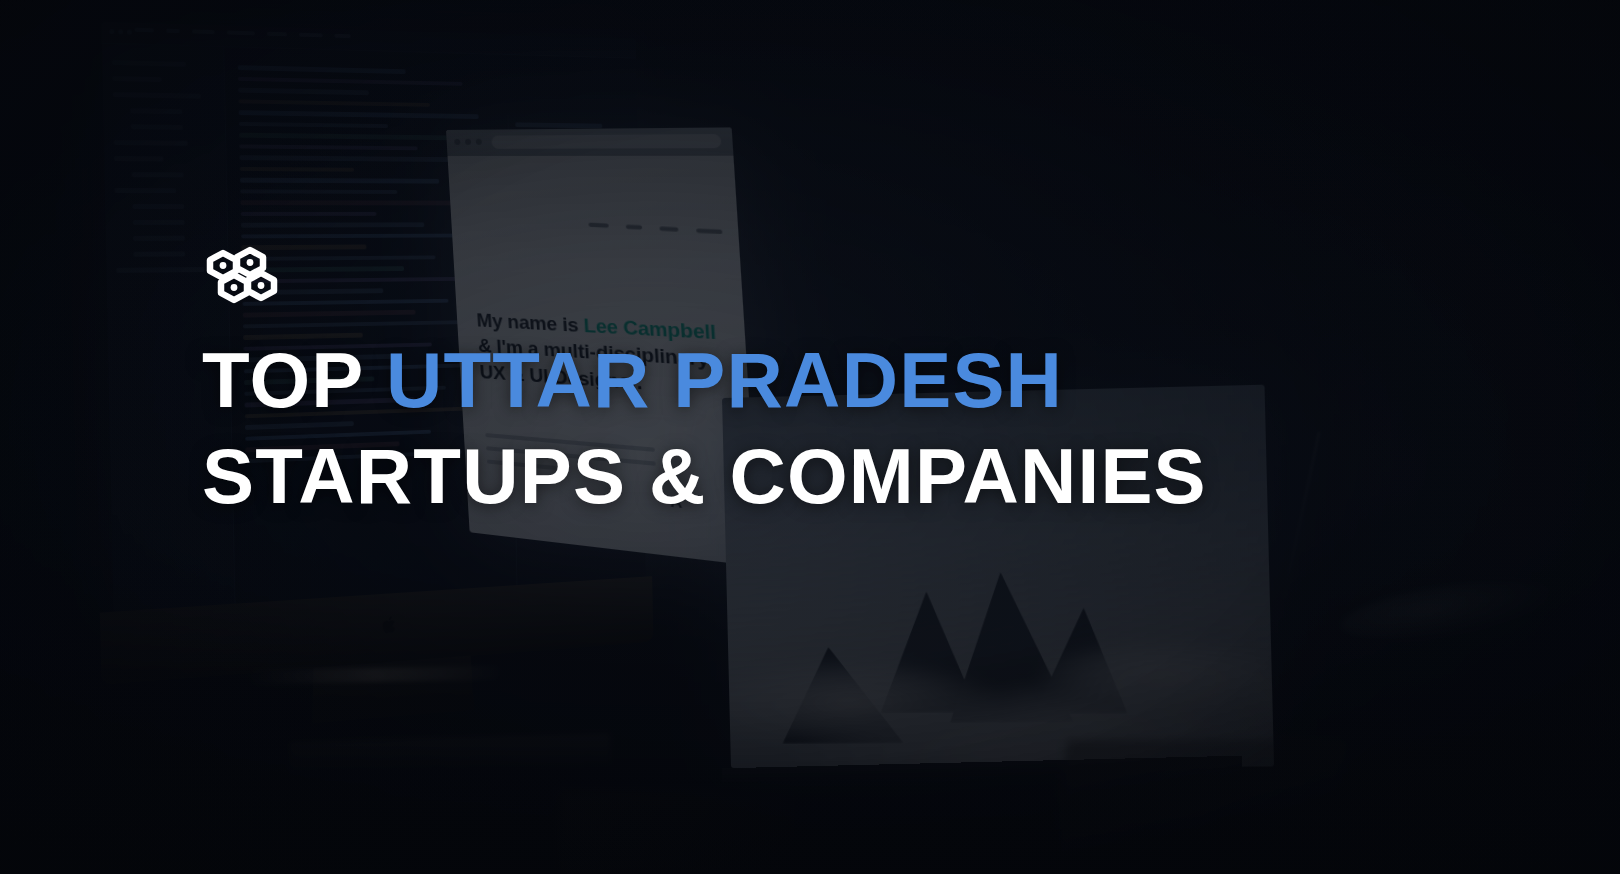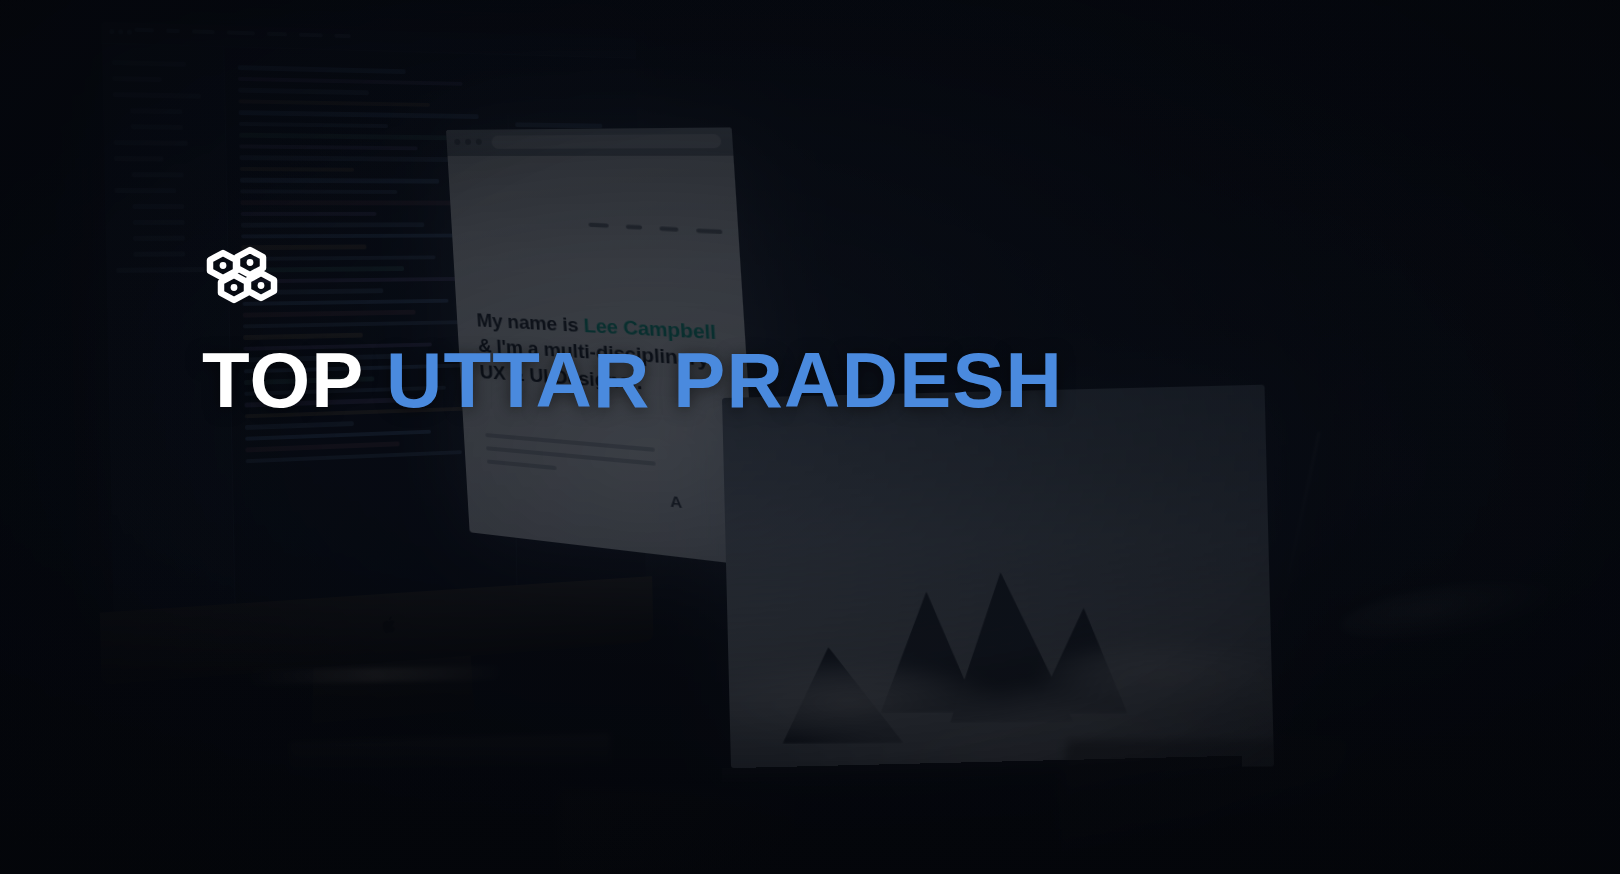--- a/index.html
+++ b/index.html
@@ -473,16 +473,17 @@
           <circle cx="20" cy="20.5" r="3.4"></circle>
           <circle cx="47" cy="17.5" r="3.4"></circle>
           <circle cx="31" cy="42.5" r="3.4"></circle>
           <circle cx="58" cy="40.5" r="3.4"></circle>
         </g>
       </svg>
     </div>
 
     <div class="headline">
       <div class="hl-line"><span>TOP </span><span class="hl-accent">UTTAR PRADESH</span></div>
+      <div class="hl-line">STARTUPS &amp; COMPANIES</div>
     </div>
 
   </div>
 </div>
 
 </body></html>

